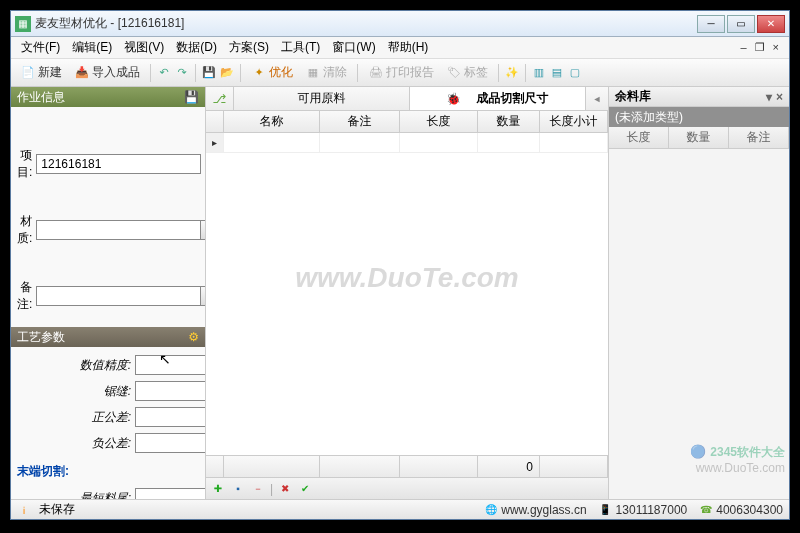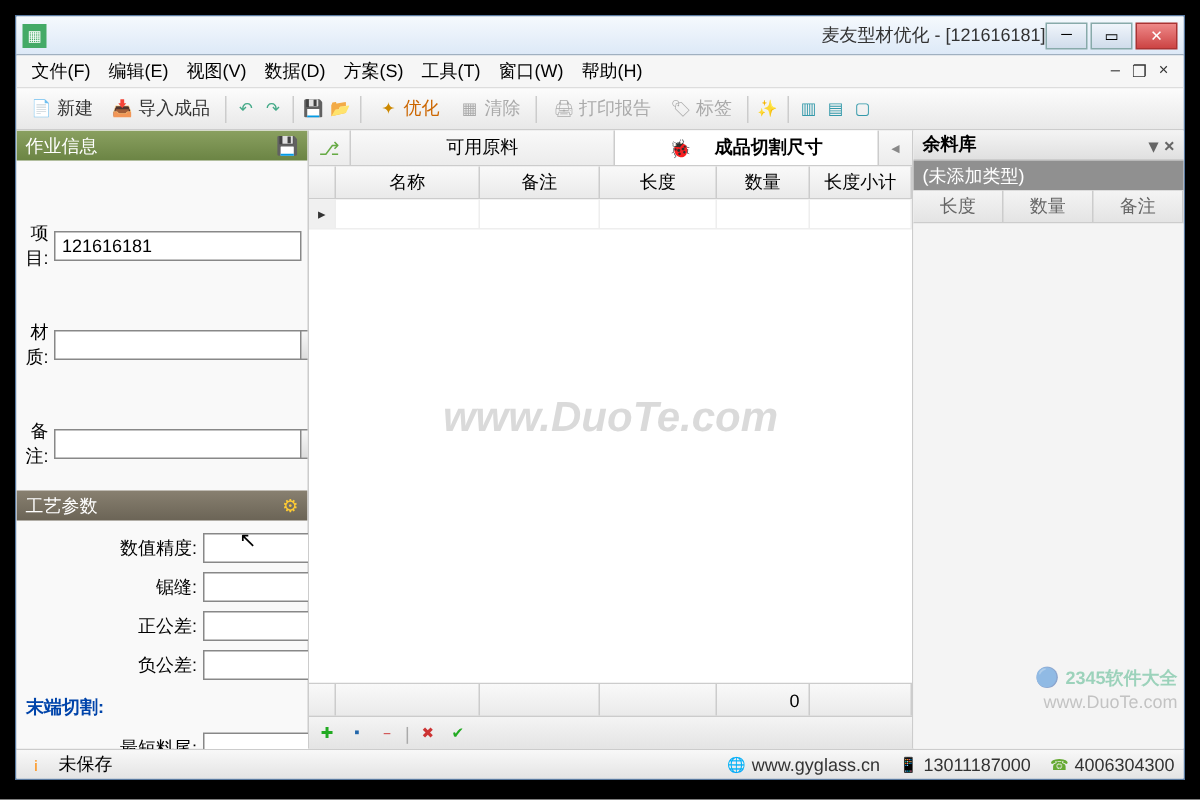--- a/index.html
+++ b/index.html
@@ -1,20 +1,20 @@
 <!DOCTYPE html>
 <html><head>
 <meta charset="utf-8">
 <style>
 * { box-sizing: border-box; margin: 0; padding: 0; font-family: "Microsoft YaHei", SimSun, Arial, sans-serif; font-size: 12px; }
 body { background: #000; width: 800px; height: 533px; overflow: hidden; position: relative; }
 .window { position: absolute; left: 10px; top: 10px; width: 780px; height: 510px; background: #fff; border: 1px solid #5a7aa0; box-shadow: 0 0 3px rgba(0,0,0,0.3); }
 .titlebar { height: 26px; background: linear-gradient(#f5f9fd, #dde9f7); display: flex; align-items: center; padding: 0 4px; border-bottom: 1px solid #a0b0c0; }
 .titlebar .icon { width: 16px; height: 16px; background: #4a6; margin-right: 4px; display: inline-flex; align-items: center; justify-content: center; color: #fff; font-size: 10px; }
-.titlebar .title { flex: 1; color: #333; text-align: right; }
+.titlebar .title { flex: 1; color: #333; }
 .winbtns { display: flex; gap: 2px; }
 .winbtn { width: 28px; height: 18px; background: linear-gradient(#f0f5fb, #d0dceb); border: 1px solid #8aa; display: flex; align-items: center; justify-content: center; cursor: pointer; font-size: 10px; }
 .winbtn.close { background: linear-gradient(#e88, #c44); color: #fff; border-color: #a33; }
 .menubar { height: 22px; background: #f6f6f6; display: flex; align-items: center; padding: 0 4px; border-bottom: 1px solid #ddd; }
 .menubar .menu { padding: 2px 6px; cursor: pointer; }
 .menubar .mdi { margin-left: auto; display: flex; gap: 4px; padding-right: 4px; }
 .menubar .mdi span { cursor: pointer; font-size: 11px; color: #333; padding: 0 2px; }
 .toolbar { height: 28px; background: linear-gradient(#fcfcfc, #e8e8e8); border-bottom: 1px solid #ccc; display: flex; align-items: center; padding: 0 4px; gap: 2px; }
 .tbtn { display: flex; align-items: center; gap: 2px; padding: 2px 4px; cursor: pointer; color: #333; border: 1px solid transparent; }
 .tbtn.disabled { color: #aaa; cursor: default; }
@@ -29,21 +29,21 @@
 .row label { width: 36px; text-align: right; }
 .row input[type=text], .row select { flex: 1; height: 20px; border: 1px solid #888; padding: 0 4px; background: #fff; }
 .row .combo { flex: 1; display: flex; }
 .row .combo input { flex: 1; border-right: none; }
 .row .combo .drop { width: 16px; border: 1px solid #888; background: linear-gradient(#f8f8f8,#ddd); display: flex; align-items: center; justify-content: center; cursor: pointer; font-size: 9px; }
 .panelhdr2 { height: 20px; background: linear-gradient(#888070, #6b6456); color: #fff; display: flex; align-items: center; padding: 0 6px; font-size: 11px; }
 .gear { margin-left: auto; color: #ffcc33; cursor: pointer; }
 .params { flex: 1; overflow-y: auto; padding: 8px 6px; position: relative; }
 .section { color: #0044aa; font-weight: bold; margin-bottom: 8px; }
 .prow { display: flex; align-items: center; margin-bottom: 6px; justify-content: flex-end; gap: 4px; }
-.prow label { text-align: right; }
+.prow label { text-align: right; font-style: italic; }
 .prow .combo, .prow .spinner { width: 64px; display: flex; }
 .prow .combo input, .prow .spinner input { flex: 1; height: 20px; border: 1px solid #888; text-align: right; padding: 0 4px; }
 .checkrow { display: flex; align-items: center; margin-bottom: 6px; padding-left: 16px; gap: 4px; color: #888; }
 .cursor-arrow { position: absolute; left: 148px; top: 4px; font-size: 14px; color: #000; pointer-events: none; }
 .center { flex: 1; display: flex; flex-direction: column; border-right: 1px solid #ccc; }
 .tabbar { height: 24px; background: linear-gradient(#f9f9f9,#ececec); border-bottom: 1px solid #ccc; display: flex; align-items: stretch; }
 .tabbar .tabicon { width: 28px; display: flex; align-items: center; justify-content: center; border-right: 1px solid #ccc; }
 .tabbar .tab { flex: 1; display: flex; align-items: center; justify-content: center; border-right: 1px solid #ccc; cursor: pointer; gap: 4px; }
 .tabbar .tab.active { background: #fff; }
 .tabbar .tabend { width: 22px; display: flex; align-items: center; justify-content: center; }

